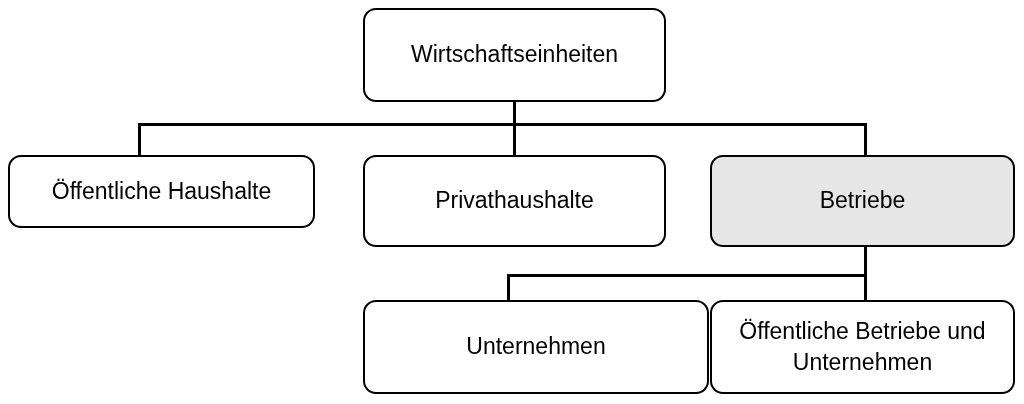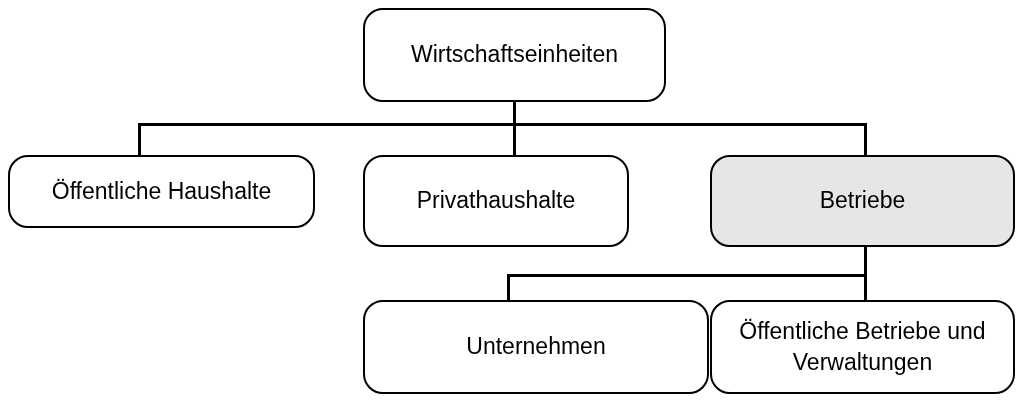--- a/index.html
+++ b/index.html
@@ -25,37 +25,37 @@
   .connectors path {
     stroke: #000000;
     stroke-width: 3;
     fill: none;
   }
   .node {
     position: absolute;
     box-sizing: border-box;
     background: #ffffff;
     border: 2px solid #000000;
-    border-radius: 20px;
+    border-radius: 13px;
     display: flex;
     align-items: center;
     justify-content: center;
     text-align: center;
     font-size: 23px;
     line-height: 1.35;
     color: #000000;
     padding: 20px 12px;
   }
   .node.highlight {
     background: #e6e6e6;
   }
   
   .n-root   { left: 363px; top:   8px; width: 303px; height: 94px; }
   .n-oh     { left:   8px; top: 155px; width: 307px; height: 73px; }
-  .n-ph     { left: 363px; top: 155px; width: 266px; height: 92px; }
+  .n-ph     { left: 363px; top: 155px; width: 303px; height: 92px; }
   .n-bt     { left: 710px; top: 155px; width: 305px; height: 92px; }
   .n-un     { left: 363px; top: 300px; width: 346px; height: 94px; }
   .n-obv    { left: 710px; top: 300px; width: 305px; height: 94px; }
 </style>
 </head>
 <body>
 
 <div class="canvas">
 
   <svg class="connectors" viewBox="0 0 1024 404" xmlns="http://www.w3.org/2000/svg" shape-rendering="crispEdges">
@@ -77,15 +77,15 @@
   <div class="node n-root">Wirtschaftseinheiten</div>
 
   <div class="node n-oh">Öffentliche Haushalte</div>
 
   <div class="node n-ph">Privathaushalte</div>
 
   <div class="node n-bt highlight">Betriebe</div>
 
   <div class="node n-un">Unternehmen</div>
 
-  <div class="node n-obv">Öffentliche Betriebe und Verwaltungen</div>
+  <div class="node n-obv">Öffentliche Betriebe und Unternehmen</div>
 
 </div>
 
 </body></html>

